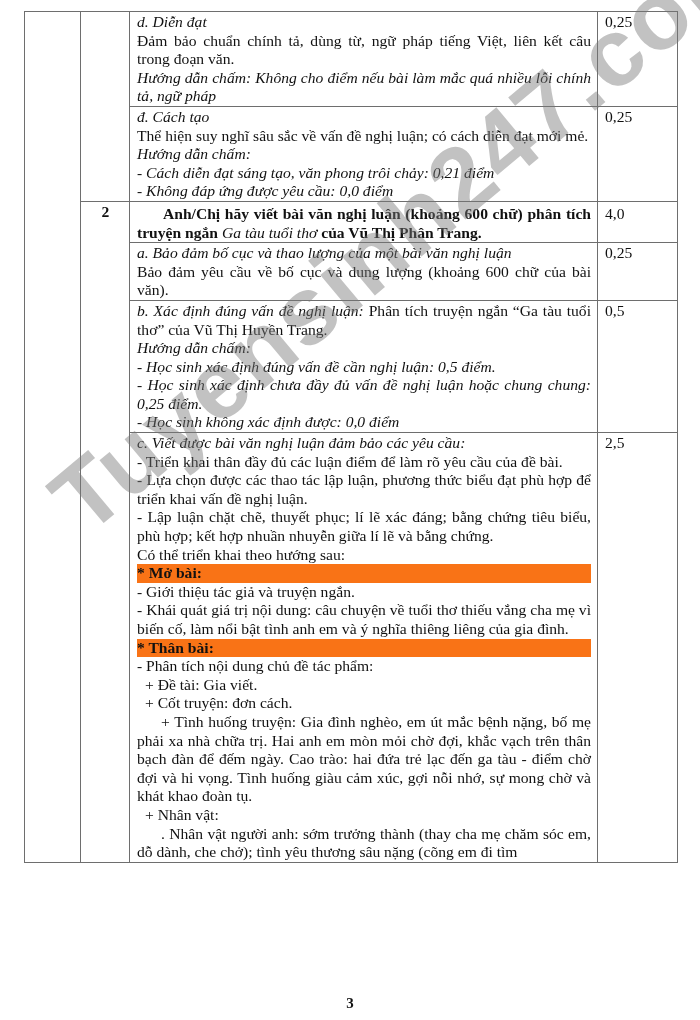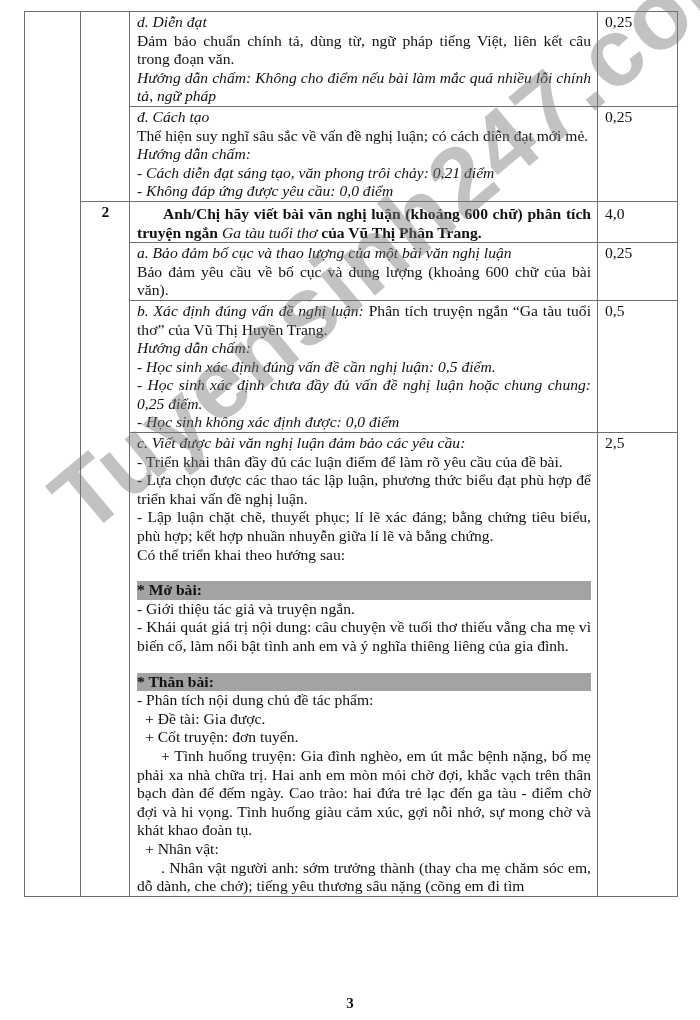--- a/index.html
+++ b/index.html
@@ -52,21 +52,21 @@
     }
     .it { font-style: italic; }
     .b { font-weight: bold; }
     .bi { font-weight: normal; font-style: italic; }
     .line { display: block; }
     .indent1 { padding-left: 8px; }
     .indent-first { text-indent: 24px; }
     .hdr-cell { padding-top: 3px !important; }
     .hdr-text { font-weight: bold; text-indent: 26px; }
     .hdr-score { font-weight: normal; padding-top: 3px !important; }
-    .shade { background: #a3a3a3; margin-top: 17px; }
+    .shade { background: #f97316; }
     .page-number {
       position: absolute;
       top: 995px;
       left: 0;
       width: 700px;
       text-align: center;
       font-weight: bold;
       font-size: 15px;
     }
     .watermark {
@@ -153,25 +153,25 @@
           <span class="line it">c. Viết được bài văn nghị luận đảm bảo các yêu cầu:</span>
           <span class="line">- Triển khai thân đầy đủ các luận điểm để làm rõ yêu cầu của đề bài.</span>
           <span class="line">- Lựa chọn được các thao tác lập luận, phương thức biểu đạt phù hợp để triển khai vấn đề nghị luận.</span>
           <span class="line">- Lập luận chặt chẽ, thuyết phục; lí lẽ xác đáng; bằng chứng tiêu biểu, phù hợp; kết hợp nhuần nhuyễn giữa lí lẽ và bằng chứng.</span>
           <span class="line">Có thể triển khai theo hướng sau:</span>
           <span class="line b shade">* Mở bài:</span>
           <span class="line">- Giới thiệu tác giả và truyện ngắn.</span>
           <span class="line">- Khái quát giá trị nội dung: câu chuyện về tuổi thơ thiếu vắng cha mẹ vì biến cố, làm nổi bật tình anh em và ý nghĩa thiêng liêng của gia đình.</span>
           <span class="line b shade">* Thân bài:</span>
           <span class="line">- Phân tích nội dung chủ đề tác phẩm:</span>
-          <span class="line indent1">+ Đề tài: Gia được.</span>
-          <span class="line indent1">+ Cốt truyện: đơn tuyến.</span>
+          <span class="line indent1">+ Đề tài: Gia viết.</span>
+          <span class="line indent1">+ Cốt truyện: đơn cách.</span>
           <span class="line indent-first">+ Tình huống truyện: Gia đình nghèo, em út mắc bệnh nặng, bố mẹ phải xa nhà chữa trị. Hai anh em mòn mỏi chờ đợi, khắc vạch trên thân bạch đàn để đếm ngày. Cao trào: hai đứa trẻ lạc đến ga tàu - điểm chờ đợi và hi vọng. Tình huống giàu cảm xúc, gợi nỗi nhớ, sự mong chờ và khát khao đoàn tụ.</span>
           <span class="line indent1">+ Nhân vật:</span>
-          <span class="line indent-first">. Nhân vật người anh: sớm trưởng thành (thay cha mẹ chăm sóc em, dỗ dành, che chở); tiếng yêu thương sâu nặng (cõng em đi tìm</span>
+          <span class="line indent-first">. Nhân vật người anh: sớm trưởng thành (thay cha mẹ chăm sóc em, dỗ dành, che chở); tình yêu thương sâu nặng (cõng em đi tìm</span>
         </td>
         <td class="score">2,5</td>
       </tr>
 
     </tbody>
   </table>
 
   <div class="watermark">Tuyensinh247.com</div>
 
   <div class="page-number">3</div>

